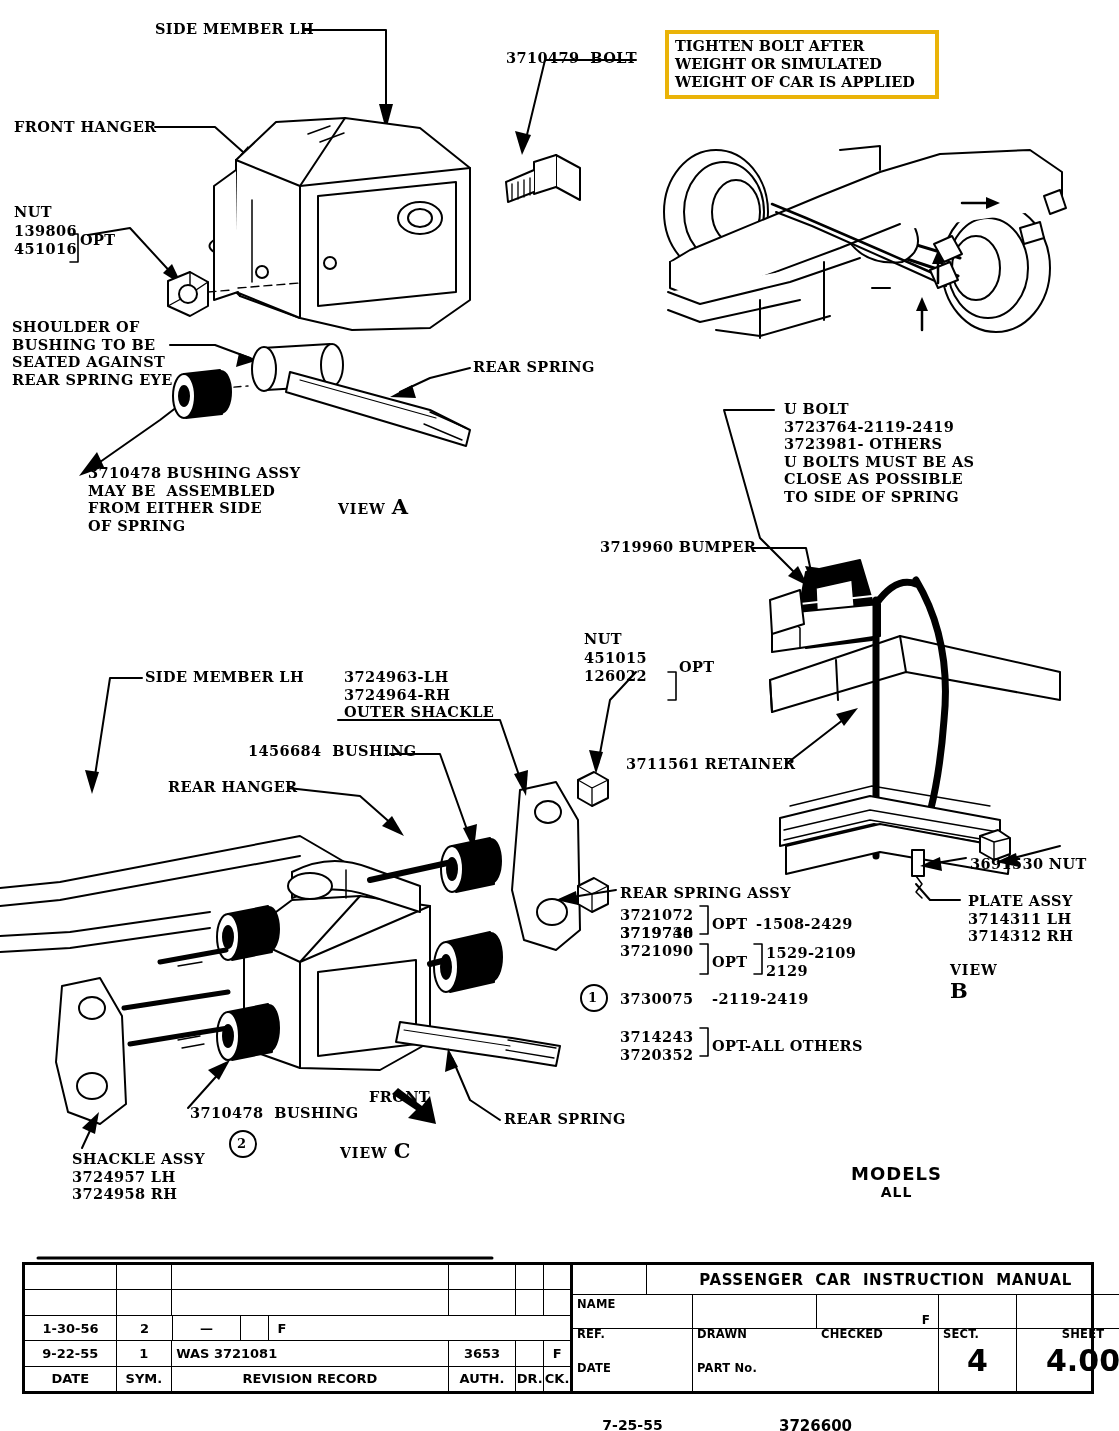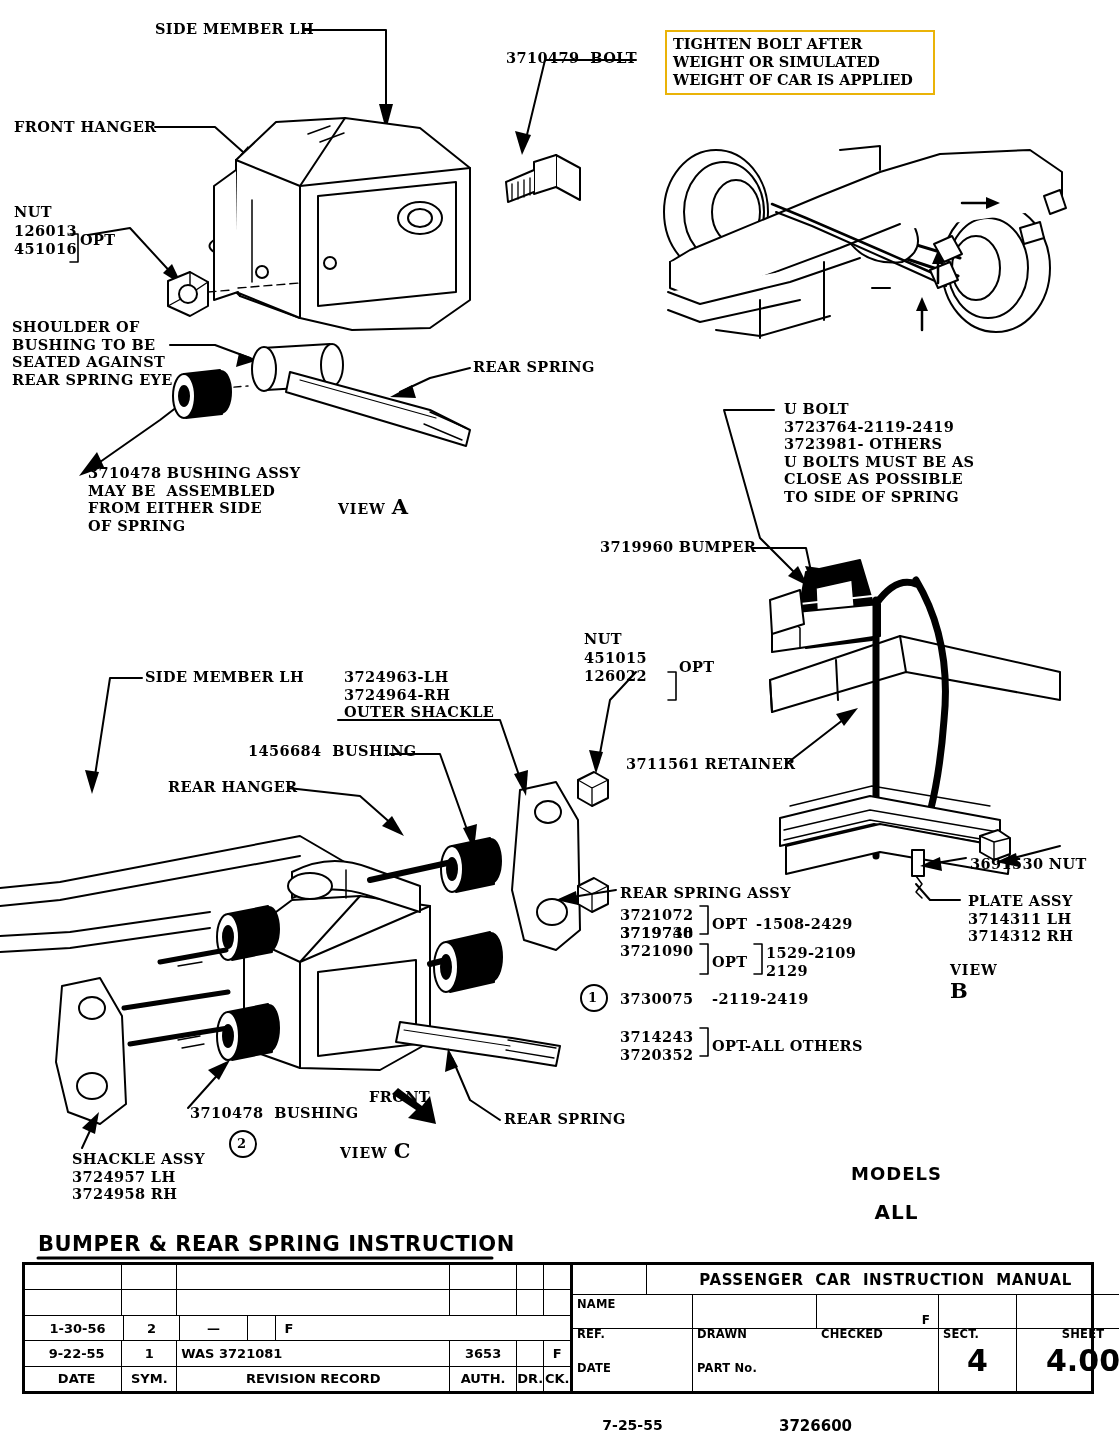--- a/index.html
+++ b/index.html
@@ -44,21 +44,21 @@
     font-weight: bold;
     font-size: 14px;
     letter-spacing: 1px;
   }
   .view-tag b {
     font-size: 21px;
     letter-spacing: 0;
   }
   .boxed {
     position: absolute;
-    border: 2px solid #eab308;
+    border: 4px solid #eab308;
     padding: 3px 6px 4px 6px;
     font-family: "DejaVu Serif", serif;
     font-weight: bold;
     font-size: 14.5px;
     line-height: 18px;
     white-space: pre;
   }
   .title-bar {
     position: absolute;
     left: 38px;
@@ -73,23 +73,23 @@
     right: 62px;
     top: 1163px;
     text-align: center;
     font-family: "DejaVu Sans", sans-serif;
     font-weight: bold;
     font-size: 18px;
     letter-spacing: 1px;
   }
   .models .all {
     display: block;
-    font-size: 20px;
-    font-weight: bold;
-    margin-top: 16px;
+    font-size: 14px;
+    font-weight: bold;
+    margin-top: 0;
     letter-spacing: 1px;
   }
   
   .titleblock {
     position: absolute;
     left: 22px;
     top: 1262px;
     width: 1072px;
     height: 132px;
     border: 3px solid #000;
@@ -101,21 +101,20 @@
     box-sizing: border-box;
     border-right: 3px solid #000;
     display: flex;
     flex-direction: column;
   }
   .tb-row {
     display: flex;
     flex: 1 1 0;
     border-bottom: 1.5px solid #000;
     box-sizing: border-box;
-    padding-left: 7px;
   }
   .tb-row:last-child { border-bottom: none; }
   .tb-c {
     box-sizing: border-box;
     border-right: 1.5px solid #000;
     font-family: "DejaVu Sans", sans-serif;
     font-weight: bold;
     font-size: 13px;
     display: flex;
     align-items: center;
@@ -467,21 +466,21 @@
   </svg>
 
   <div class="lbl" style="left:155px; top:20px;">SIDE MEMBER LH</div>
   <div class="lbl" style="left:14px; top:118px;">FRONT HANGER</div>
   <div class="lbl" style="left:506px; top:49px;">3710479  BOLT</div>
   <div class="boxed" style="left:665px; top:30px; width:254px;">TIGHTEN BOLT AFTER
 WEIGHT OR SIMULATED
 WEIGHT OF CAR IS APPLIED</div>
 
   <div class="lbl" style="left:14px; top:203px;">NUT</div>
-  <div class="lbl" style="left:14px; top:222px;">126013</div>
+  <div class="lbl" style="left:14px; top:222px;">139806</div>
   <div class="lbl" style="left:14px; top:240px;">451016</div>
   <div class="lbl" style="left:80px; top:231px;">OPT</div>
 
   <div class="lbl" style="left:12px; top:318px;">SHOULDER OF
 BUSHING TO BE
 SEATED AGAINST
 REAR SPRING EYE</div>
   <div class="lbl" style="left:88px; top:464px;">3710478 BUSHING ASSY
 MAY BE  ASSEMBLED
 FROM EITHER SIDE
@@ -555,21 +554,20 @@
 
   <div class="lbl" style="left:620px; top:1028px;">3714243
 3720352</div>
   <div class="lbl" style="left:712px; top:1037px;">OPT-ALL OTHERS</div>
 
   <div class="models">
     <span>MODELS</span>
     <span class="all">ALL</span>
   </div>
 
-  <div class="title-bar">BUMPER &amp;  REAR SPRING INSTRUCTION</div>
 
   <div class="titleblock">
 
     <div class="tb-left">
       <div class="tb-row">
         <div class="tb-c c-date"></div>
         <div class="tb-c c-sym"></div>
         <div class="tb-c c-rev"></div>
         <div class="tb-c c-auth"></div>
         <div class="tb-c c-dr"></div>

